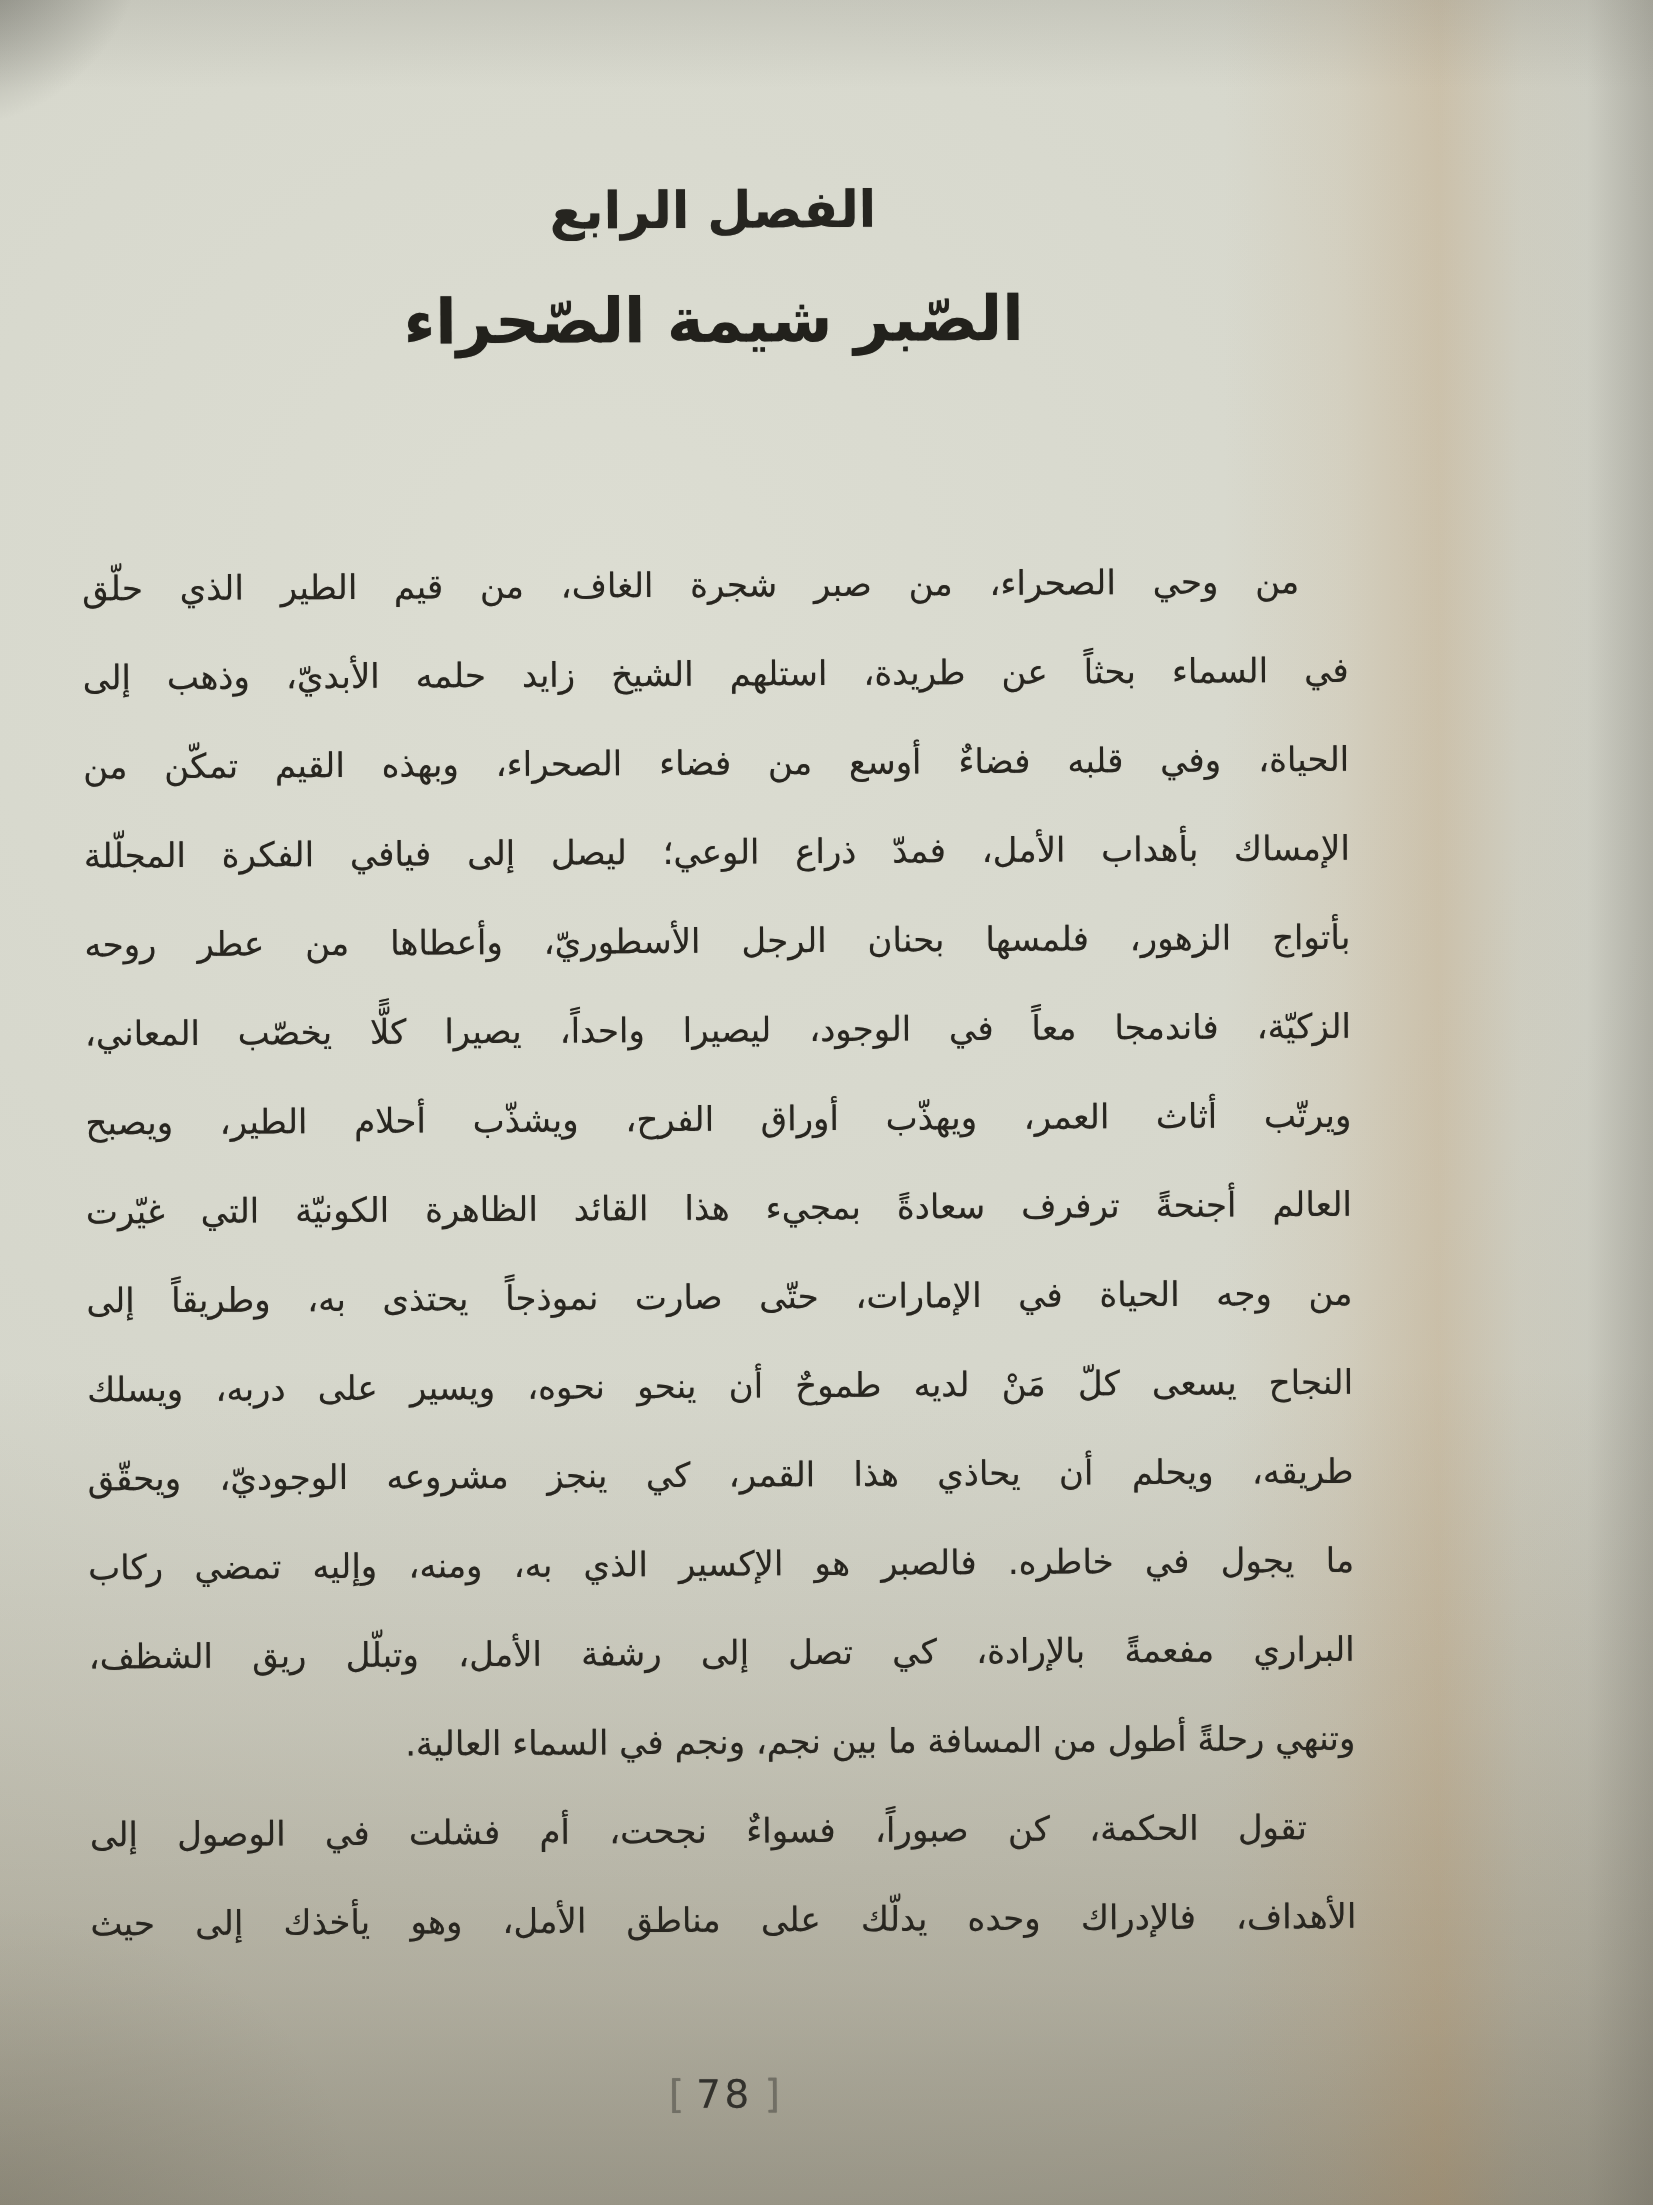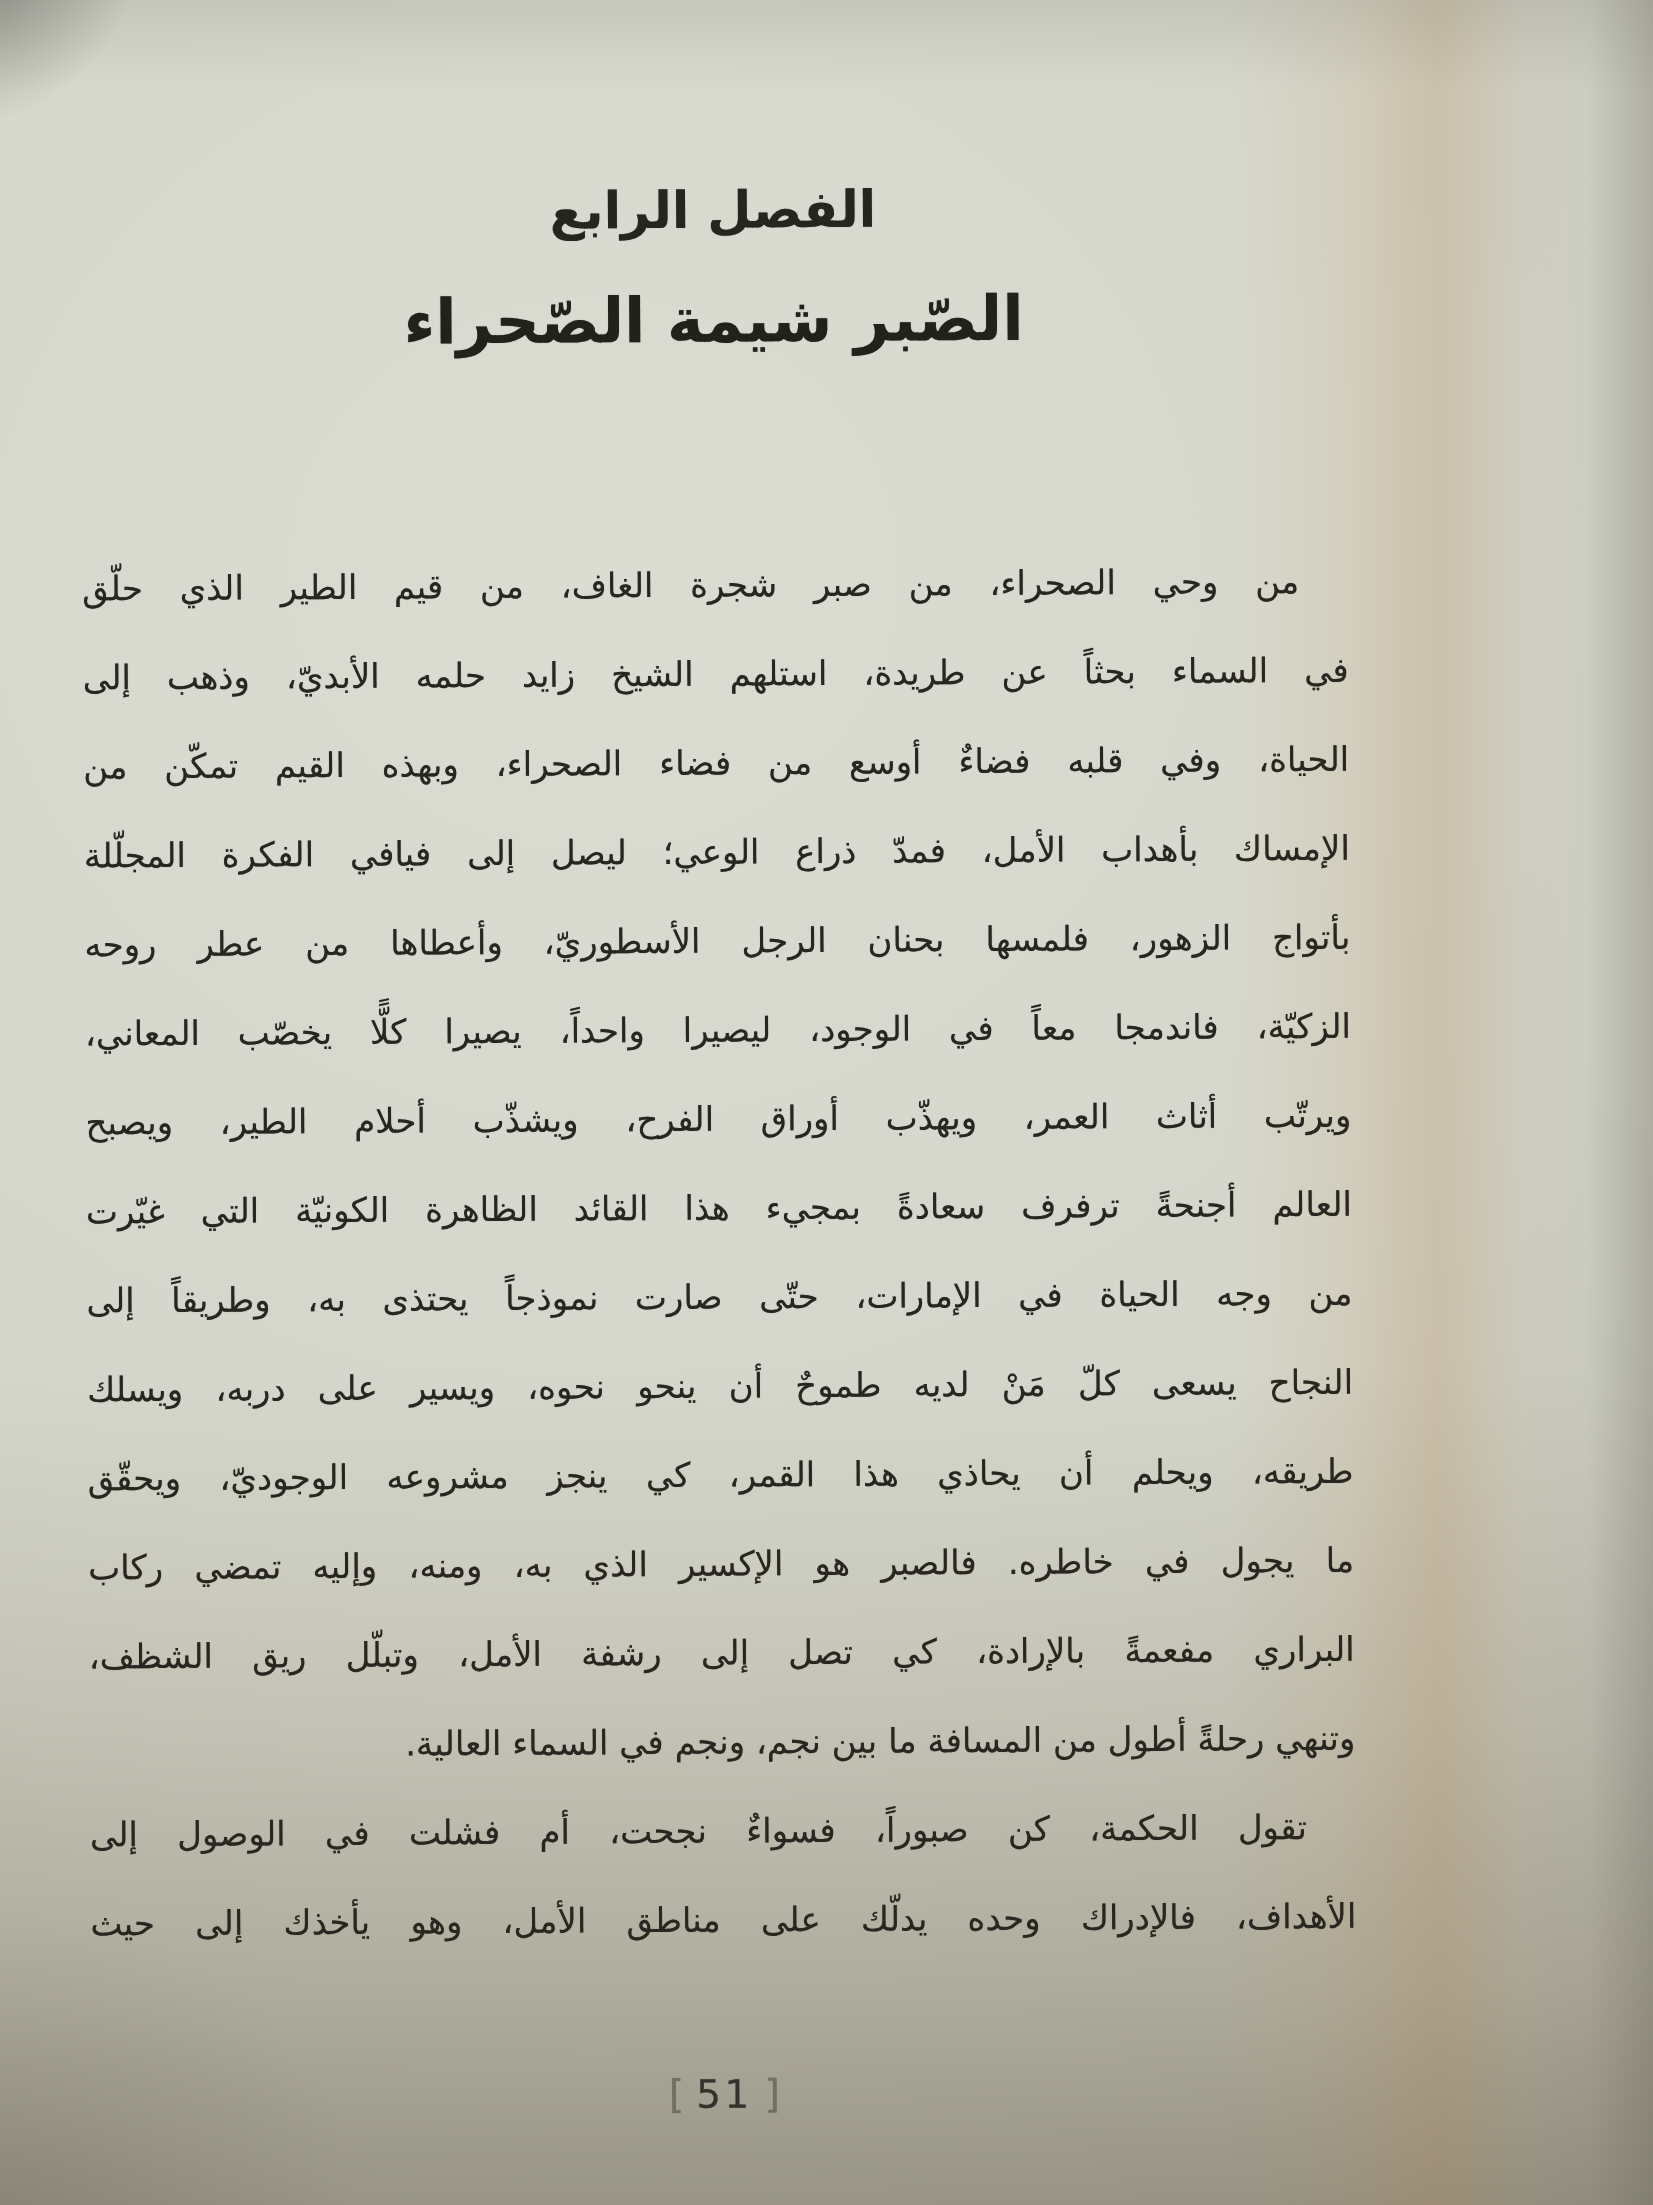--- a/index.html
+++ b/index.html
@@ -155,18 +155,18 @@
       <div class="line">النجاح يسعى كلّ مَنْ لديه طموحٌ أن ينحو نحوه، ويسير على دربه، ويسلك</div>
       <div class="line">طريقه، ويحلم أن يحاذي هذا القمر، كي ينجز مشروعه الوجوديّ، ويحقّق</div>
       <div class="line">ما يجول في خاطره. فالصبر هو الإكسير الذي به، ومنه، وإليه تمضي ركاب</div>
       <div class="line">البراري مفعمةً بالإرادة، كي تصل إلى رشفة الأمل، وتبلّل ريق الشظف،</div>
       <div class="line para-end">وتنهي رحلةً أطول من المسافة ما بين نجم، ونجم في السماء العالية.</div>
       <div class="line indent">تقول الحكمة، كن صبوراً، فسواءٌ نجحت، أم فشلت في الوصول إلى</div>
       <div class="line">الأهداف، فالإدراك وحده يدلّك على مناطق الأمل، وهو يأخذك إلى حيث</div>
     </div>
 
     <div class="footer">
-      <span class="bracket">[</span><span class="num">51</span><span class="bracket">]</span>
+      <span class="bracket">[</span><span class="num">78</span><span class="bracket">]</span>
     </div>
 
   </div>
 </div>
 
 
 </body></html>

